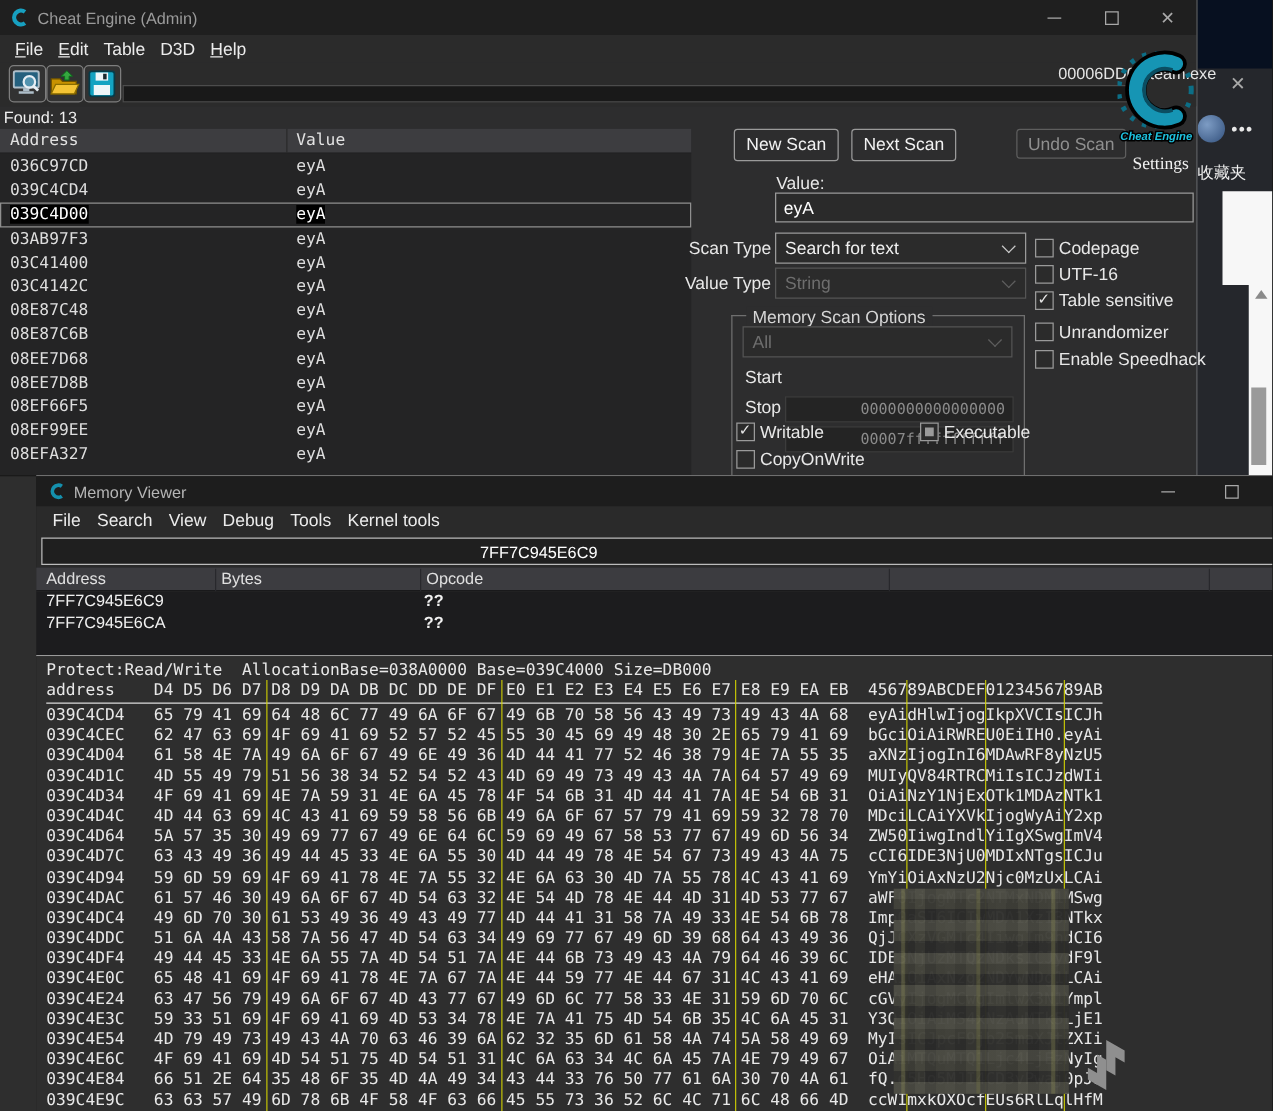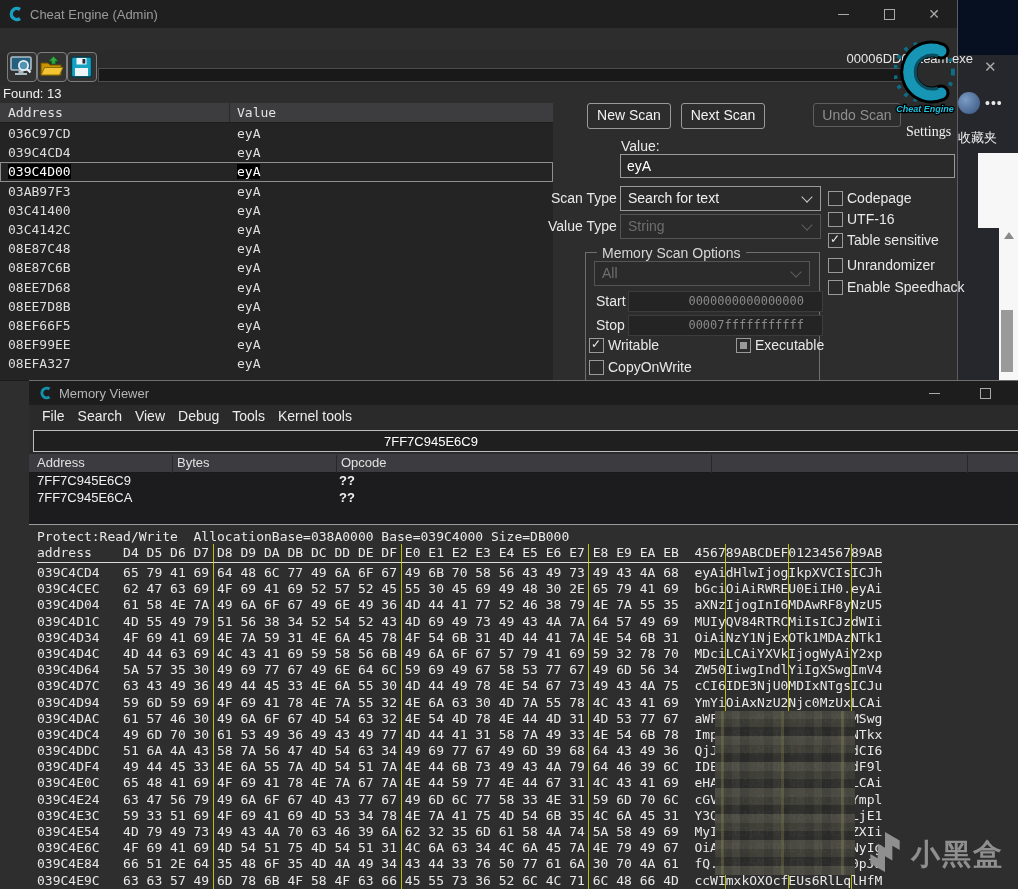--- a/index.html
+++ b/index.html
@@ -42,21 +42,21 @@
   .scan-btn.dim{border-color:#5e5e5e;color:#8f8f8f;}
   #settings-label{position:absolute;left:906px;top:124px;font-size:14px;color:#f2f2f2;font-family:Liberation Serif, serif;}
   .plabel{position:absolute;font-size:14px;color:#e8e8e8;}
   #value-input{position:absolute;left:620px;top:154px;width:327px;height:22px;background:#2a2a2a;border:1px solid #9a9a9a;color:#fff;font-size:14px;line-height:22px;padding-left:6px;box-sizing:content-box;}
   .dd{position:absolute;height:23px;background:#2b2b2b;border:1px solid #9a9a9a;color:#f0f0f0;font-size:14px;line-height:22px;padding-left:7px;}
   .dd .chev{position:absolute;right:9px;top:6px;width:7px;height:7px;border-right:1px solid #c9c9c9;border-bottom:1px solid #c9c9c9;transform:rotate(45deg);}
   .dd.dis{border-color:#555;color:#6e6e6e;}
   .dd.dis .chev{border-color:#5e5e5e;}
   #mso-box{position:absolute;left:585px;top:252px;width:233px;height:127px;border:1px solid #6f6f6f;border-bottom:none;}
   #mso-legend{position:absolute;left:597px;top:245px;background:#2d2d2e;padding:0 5px;font-size:14px;color:#d6d6d6;}
-  .hexinput{position:absolute;background:#242424;border:1px solid #3c3c3c;color:#8a8a8a;font-family:"DejaVu Sans Mono",monospace;font-size:12px;line-height:19px;text-align:right;padding-right:18px;}
+  .hexinput{position:absolute;background:#242424;border:1px solid #3c3c3c;color:#8a8a8a;font-family:"DejaVu Sans Mono",monospace;font-size:12px;line-height:19px;text-align:right;padding-right:6px;margin-top:26px;}
   .check{position:absolute;height:16px;}
   .cb{position:absolute;left:0;top:1px;width:13px;height:13px;border:1px solid #9a9a9a;background:#2b2b2b;}
   .cb.on::after{content:"✓";position:absolute;left:1px;top:-2px;font-size:12px;color:#e8e8e8;}
   .cb.mix::after{content:"";position:absolute;left:3px;top:3px;width:7px;height:7px;background:#9a9a9a;}
   .clab{position:absolute;left:19px;top:0;font-size:14px;color:#e8e8e8;white-space:nowrap;}
   
   #ce-logo{position:absolute;left:894px;top:40px;width:64px;height:84px;}
   
   #bg-navy{position:absolute;left:957px;top:0;width:61px;height:55px;background:#071020;}
   #bg-right{position:absolute;left:957px;top:55px;width:61px;height:325px;background:#25272c;}
@@ -134,20 +134,21 @@
       <span class="win-btn" style="left:836px">
           <span class="minimize-glyph"></span>
         </span>
       <span class="win-btn" style="left:881px">
           <span class="maximize-glyph"></span>
         </span>
       <span class="win-btn" style="left:926px">
           <span class="close-glyph">✕</span>
         </span>
     </div>
+    <div id="ce-menubar"><span class="mitem"><u>F</u>ile</span><span class="mitem"><u>E</u>dit</span><span class="mitem">Table</span><span class="mitem">D3D</span><span class="mitem"><u>H</u>elp</span></div>
     <div id="ce-toolbar">
       <span class="tbtn" style="left:7px">
         <svg width="23" height="21" viewBox="0 0 23 21">
           <rect x="1" y="1" width="20" height="13" rx="1.5" fill="#24607e" stroke="#aebec9" stroke-width="1.6"></rect>
           <rect x="8.5" y="14.5" width="5" height="2.4" fill="#aebec9"></rect>
           <rect x="5" y="17" width="12" height="2" fill="#aebec9"></rect>
           <circle cx="13.5" cy="9.5" r="4.6" fill="rgba(140,210,235,.45)" stroke="#e6eef4" stroke-width="1.8"></circle>
           <line x1="16.8" y1="12.8" x2="20.5" y2="16.5" stroke="#e6eef4" stroke-width="2.2"></line>
         </svg>
       </span>
@@ -355,16 +356,15 @@
       <div class="yline" style="left:822px"></div>
       <div id="mosaic"></div>
     </div>
   </div>
 
   <div id="watermark">
     <svg class="abs" style="left:0;top:5px" width="40" height="42" viewBox="0 0 34 40">
       <path d="M17 1 L31 9 L31 18 L24 14 L24 28 L17 24 Z" fill="#8f8f8f"></path>
       <path d="M17 39 L3 31 L3 22 L10 26 L10 12 L17 16 Z" fill="#8f8f8f"></path>
     </svg>
-    <span id="watermark-text">小黑盒</span>
   </div>
 
 </div>
 
 </body></html>

